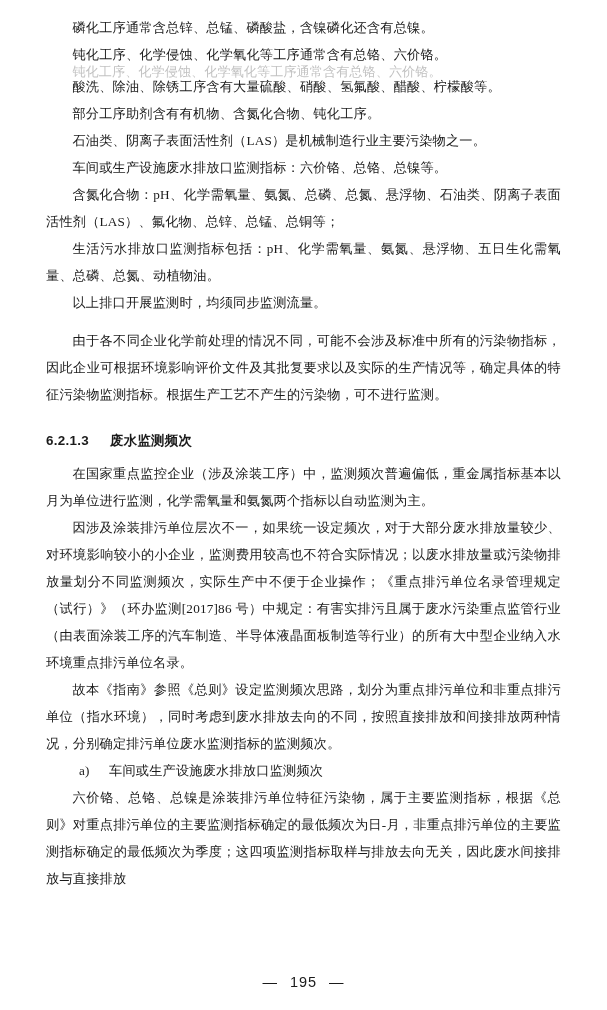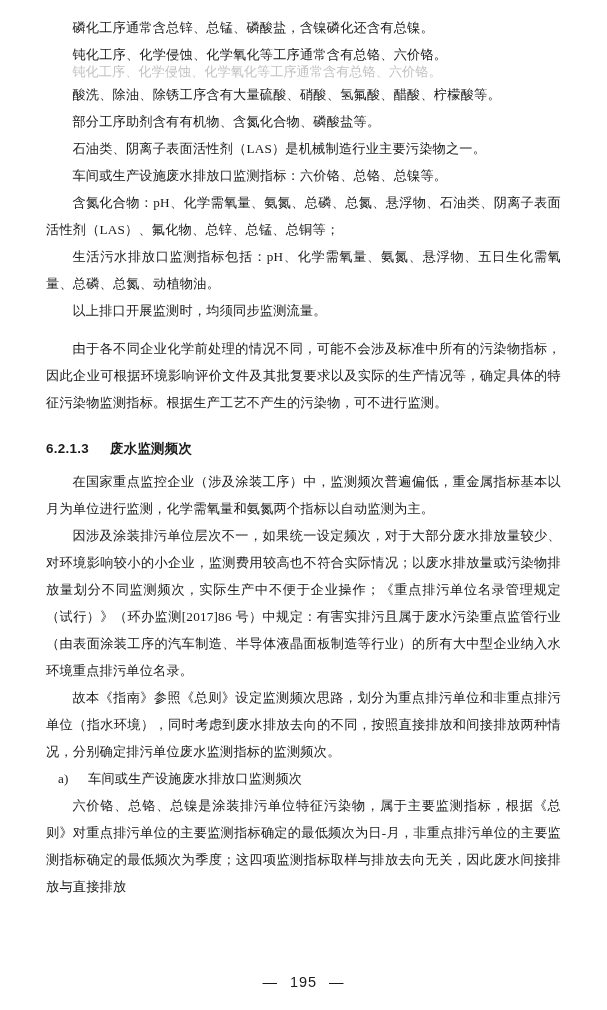--- a/index.html
+++ b/index.html
@@ -54,21 +54,21 @@
     font-family: "Liberation Sans", sans-serif;
   }
   .heading .num {
     display: inline-block;
     min-width: 64px;
   }
   .gap-sm { height: 11px; }
   .list-item {
     font-size: 13.2px;
     line-height: 27px;
-    margin-left: 12px;
+    margin-left: 33px;
     text-indent: 0;
   }
   .list-item .lbl {
     display: inline-block;
     width: 30px;
   }
   .footer {
     position: absolute;
     left: 0;
     right: 0;
@@ -88,22 +88,22 @@
 </head>
 <body>
 
 <div class="page">
 
   <div class="para indent">磷化工序通常含总锌、总锰、磷酸盐，含镍磷化还含有总镍。</div>
   <div class="para indent">钝化工序、化学侵蚀、化学氧化等工序通常含有总铬、六价铬。</div>
 
   <div class="ghost" style="top: 58px;">钝化工序、化学侵蚀、化学氧化等工序通常含有总铬、六价铬。</div>
 
-  <div class="para indent" style="margin-top:13px;">酸洗、除油、除锈工序含有大量硫酸、硝酸、氢氟酸、醋酸、柠檬酸等。</div>
-  <div class="para indent">部分工序助剂含有有机物、含氮化合物、磷酸盐等。</div>
+  <div class="para indent" style="margin-top:5px;">酸洗、除油、除锈工序含有大量硫酸、硝酸、氢氟酸、醋酸、柠檬酸等。</div>
+  <div class="para indent">部分工序助剂含有有机物、含氮化合物、钝化工序。</div>
   <div class="para indent">石油类、阴离子表面活性剂（LAS）是机械制造行业主要污染物之一。</div>
   <div class="para indent">车间或生产设施废水排放口监测指标：六价铬、总铬、总镍等。</div>
   <div class="para indent">含氮化合物：pH、化学需氧量、氨氮、总磷、总氮、悬浮物、石油类、阴离子表面活性剂（LAS）、氟化物、总锌、总锰、总铜等；</div>
   <div class="para indent">生活污水排放口监测指标包括：pH、化学需氧量、氨氮、悬浮物、五日生化需氧量、总磷、总氮、动植物油。</div>
   <div class="para indent">以上排口开展监测时，均须同步监测流量。</div>
 
   <div class="gap-sm"></div>
 
   <div class="para indent">由于各不同企业化学前处理的情况不同，可能不会涉及标准中所有的污染物指标，因此企业可根据环境影响评价文件及其批复要求以及实际的生产情况等，确定具体的特征污染物监测指标。根据生产工艺不产生的污染物，可不进行监测。</div>
 

